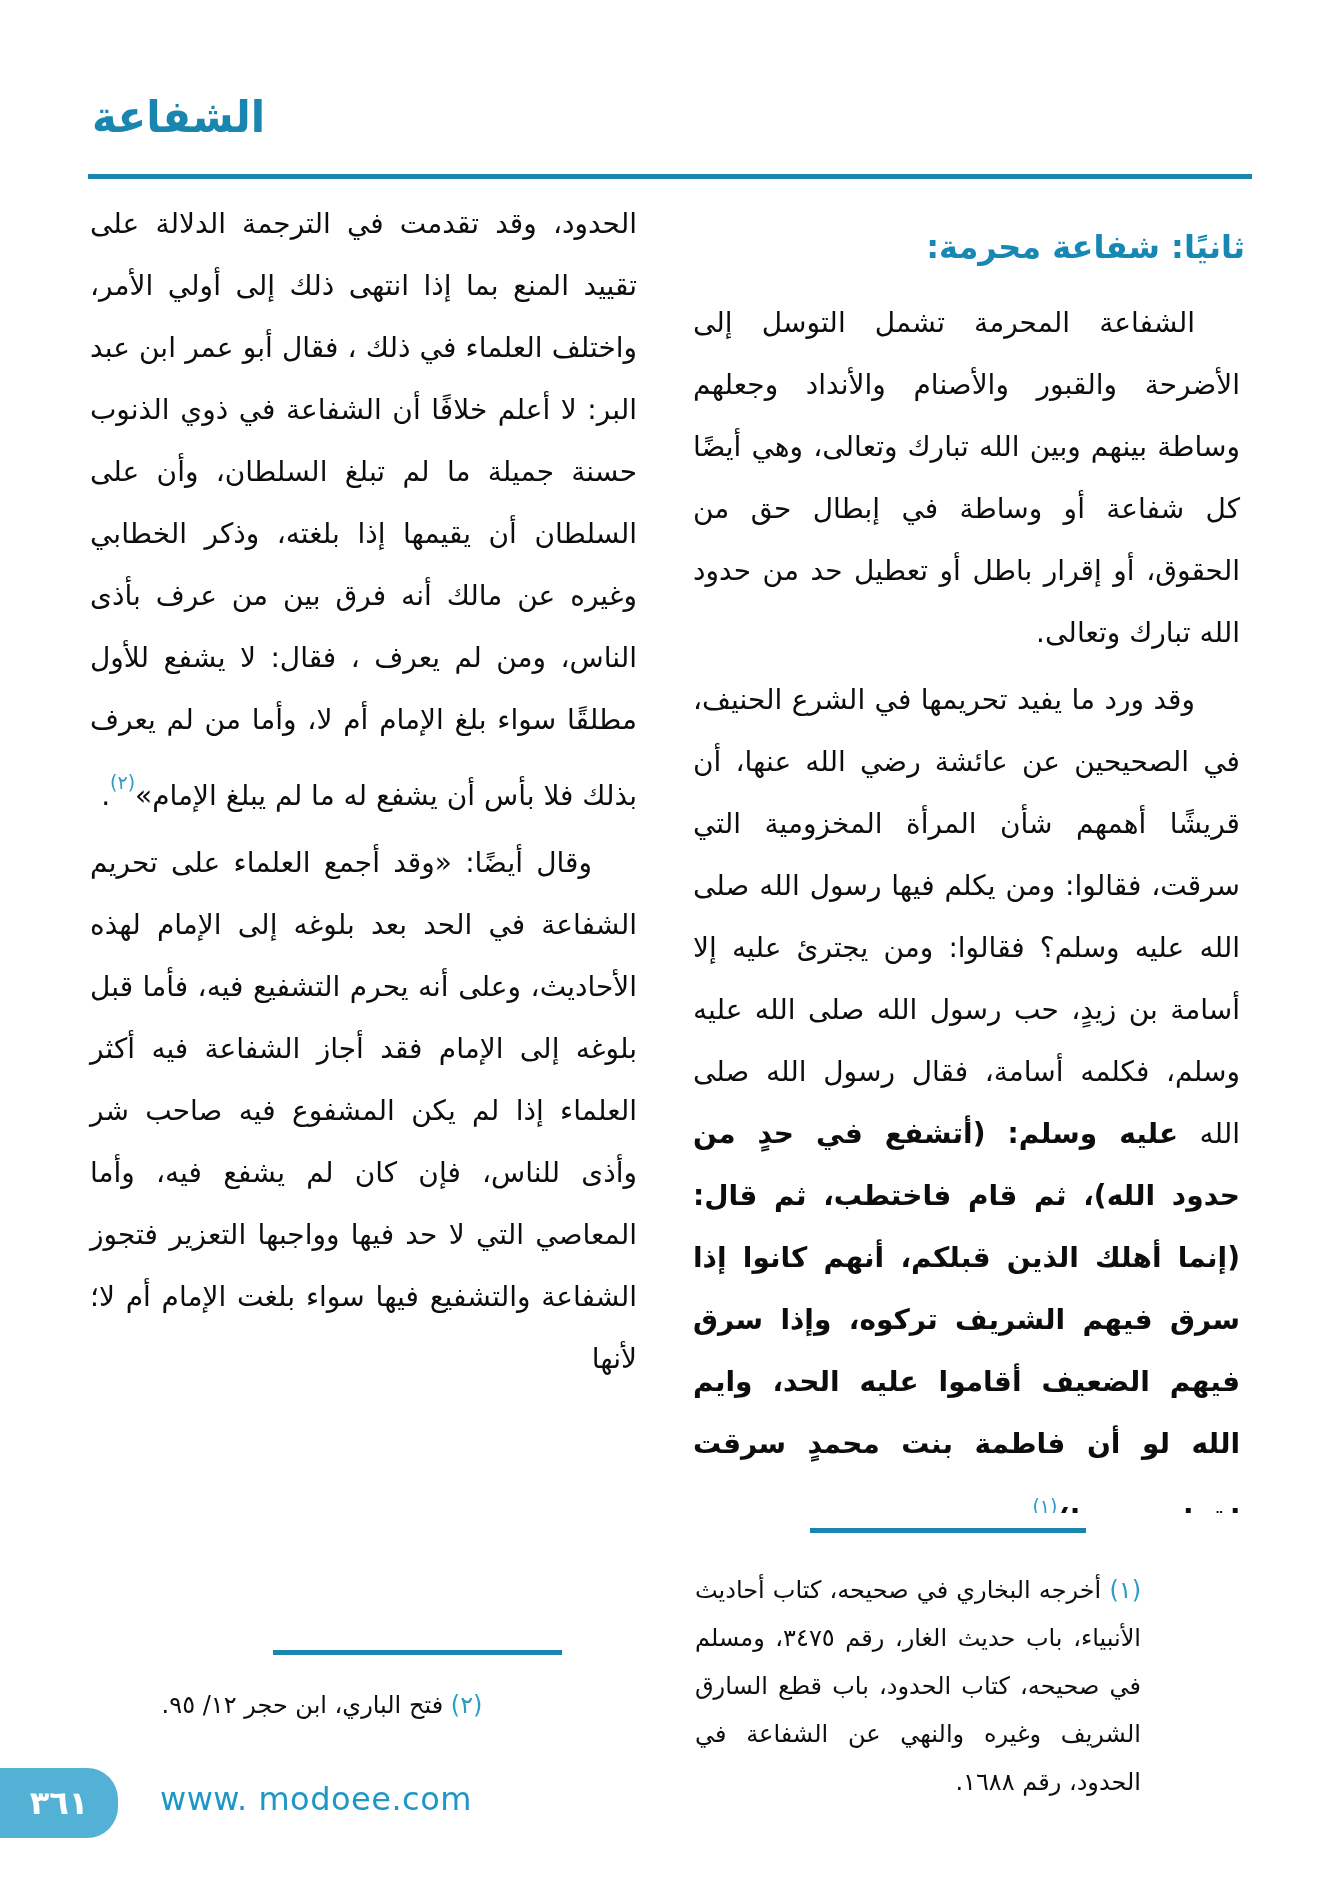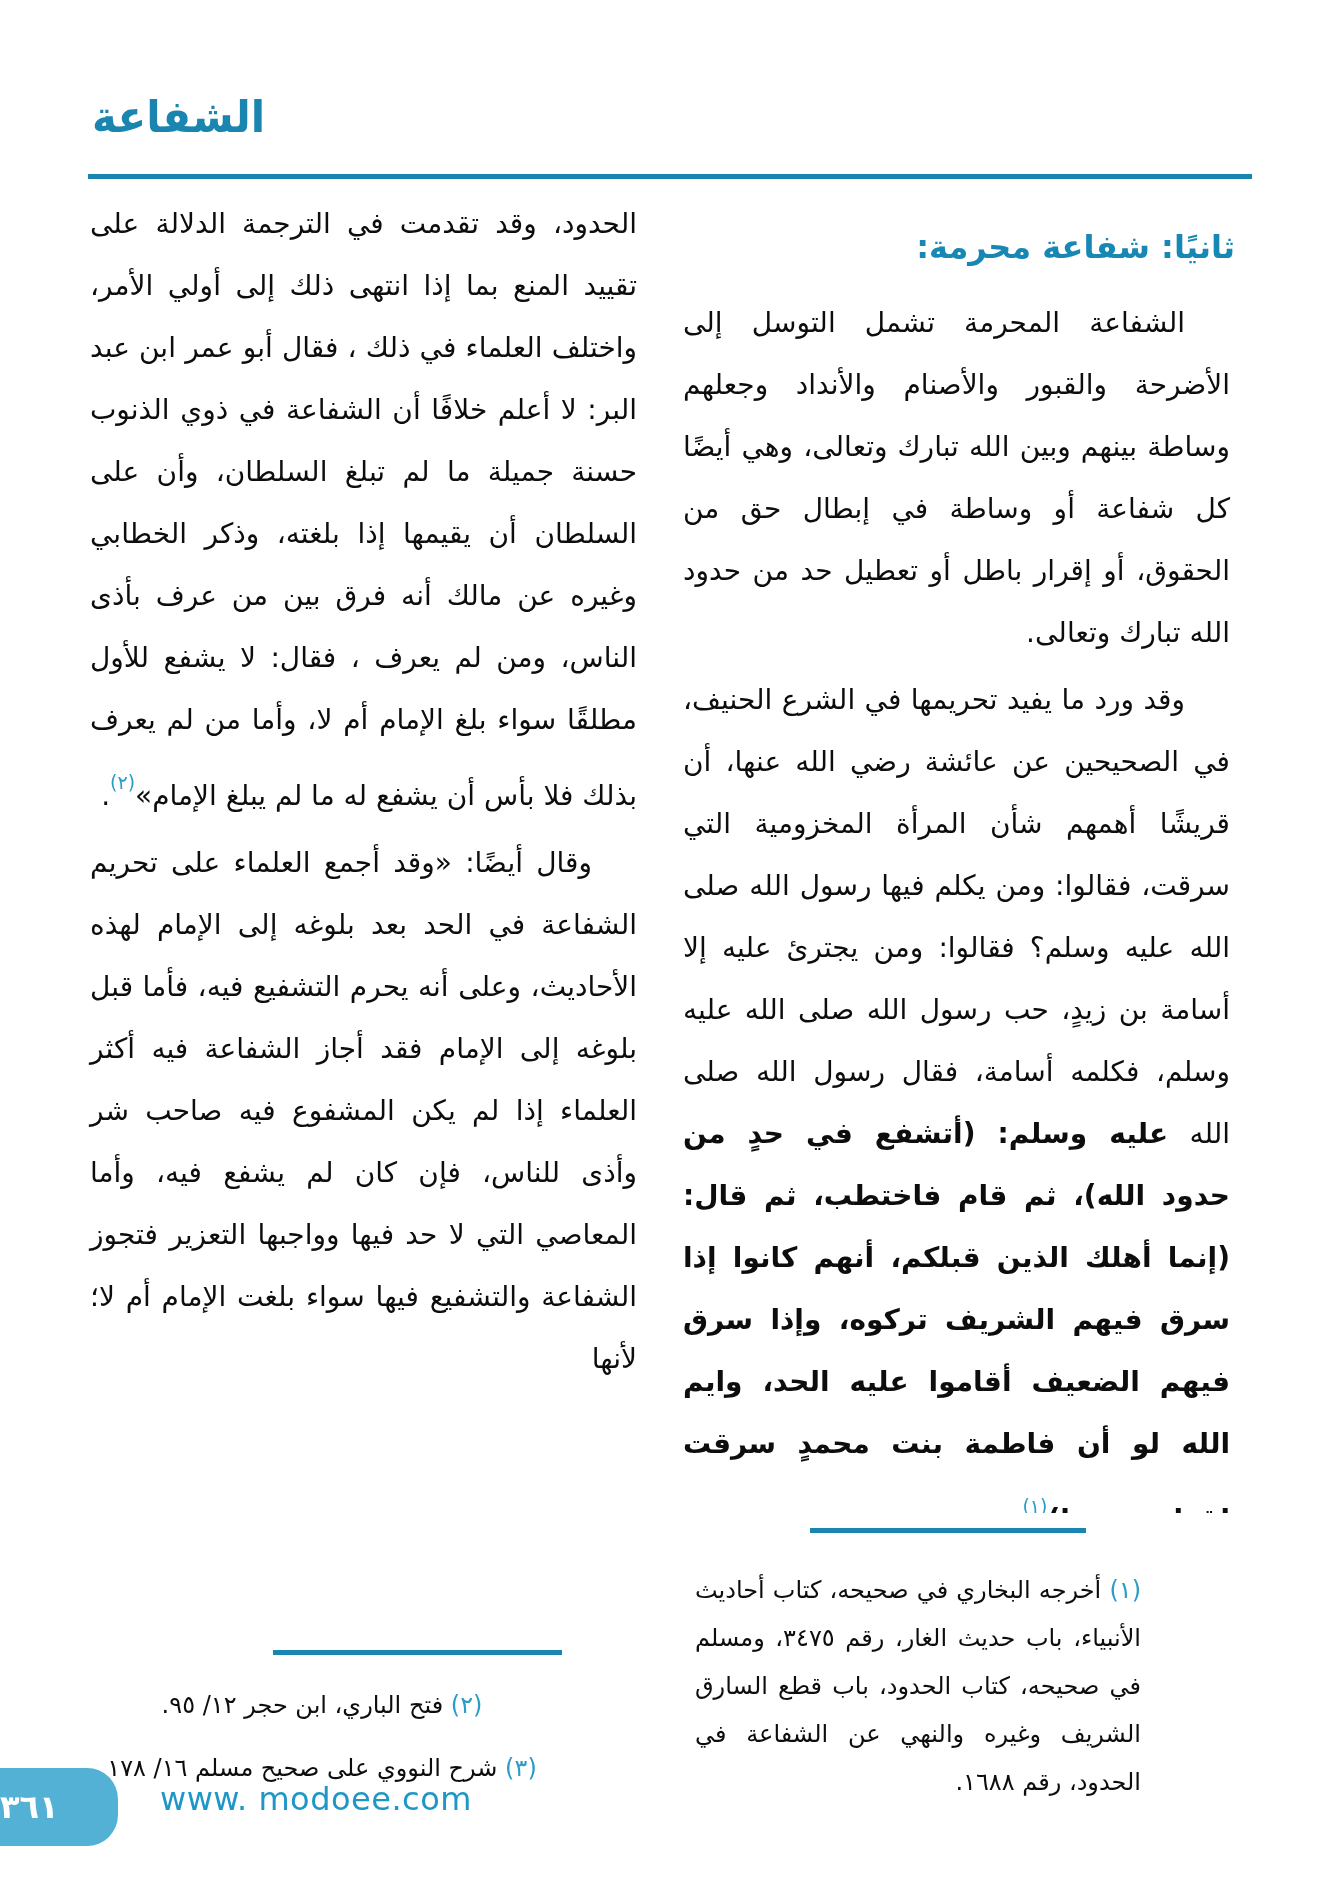--- a/index.html
+++ b/index.html
@@ -17,21 +17,21 @@
   .header-rule{
     position:absolute;top:174px;left:88px;width:1164px;height:5px;
     background:#1a86b0;
   }
   
   .col{
     position:absolute;width:557px;
     font-size:28px;line-height:62px;text-align:justify;
     text-justify:inter-word;overflow:hidden;
   }
-  .col-right{top:218px;right:104px;height:1295px;}
+  .col-right{top:218px;right:94px;height:1295px;}
   .col-left{top:188px;left:85px;height:1450px;}
   .section-heading{
     color:#1787b4;font-weight:bold;font-size:32px;line-height:58px;
     margin:0 0 16px 0;text-align:right;
   }
   .para{margin:5px;}
   .indent{text-indent:45px;}
   .bold{font-weight:bold;}
   .fn-ref{
     color:#2a9cc7;font-size:19px;font-weight:normal;
@@ -46,23 +46,23 @@
     font-size:24px;line-height:48px;text-align:justify;
   }
   .footnote-block-left{
     position:absolute;top:1666px;right:777px;width:480px;
     font-size:24px;line-height:47px;text-align:center;white-space:nowrap;
   }
   .fn-num{color:#2a9cc7;}
   .fn-line{margin:16px;}
   
   .page-number-badge{
-    position:absolute;left:0;top:1768px;width:118px;height:78px;
+    position:absolute;left:0;top:1768px;width:118px;height:70px;
     background:#54b1d6;border-radius:0 31px 31px 0;
-    display:flex;align-items:center;justify-content:flex-end;
+    display:flex;align-items:center;justify-content:center;
   }
   .page-number{color:#ffffff;font-size:32px;font-weight:bold;}
   .website-link{
     position:absolute;left:160px;top:1780px;direction:ltr;
     font-size:32px;color:#1e96c6;letter-spacing:0.5px;
   }
 </style>
 </head>
 <body>
 
@@ -82,19 +82,18 @@
 </div>
 
 <div class="col col-left">
   <p class="para"><span>الحدود، وقد تقدمت في الترجمة الدلالة على تقييد المنع بما إذا انتهى ذلك إلى أولي الأمر، واختلف العلماء في ذلك ، فقال أبو عمر ابن عبد البر: لا أعلم خلافًا أن الشفاعة في ذوي الذنوب حسنة جميلة ما لم تبلغ السلطان، وأن على السلطان أن يقيمها إذا بلغته، وذكر الخطابي وغيره عن مالك أنه فرق بين من عرف بأذى الناس، ومن لم يعرف ، فقال: لا يشفع للأول مطلقًا سواء بلغ الإمام أم لا، وأما من لم يعرف بذلك فلا بأس أن يشفع له ما لم يبلغ الإمام»</span><sup class="fn-ref">(٢)</sup><span>.</span></p>
   <p class="para indent">وقال أيضًا: «وقد أجمع العلماء على تحريم الشفاعة في الحد بعد بلوغه إلى الإمام لهذه الأحاديث، وعلى أنه يحرم التشفيع فيه، فأما قبل بلوغه إلى الإمام فقد أجاز الشفاعة فيه أكثر العلماء إذا لم يكن المشفوع فيه صاحب شر وأذى للناس، فإن كان لم يشفع فيه، وأما المعاصي التي لا حد فيها وواجبها التعزير فتجوز الشفاعة والتشفيع فيها سواء بلغت الإمام أم لا؛ لأنها</p>
 </div>
 
 <div class="fn-sep fn-sep-left"></div>
 <div class="footnote-block-left">
   <p class="fn-line"><span class="fn-num">(٢)</span> <span>فتح الباري، ابن حجر ١٢/ ٩٥.</span></p>
-  <p class="fn-line"><span class="fn-num">(٣)</span> <span>شرح النووي على صحيح مسلم ١٦/ ١٧٨</span></p>
 </div>
 
 <div class="page-number-badge">
   <span class="page-number">٣٦١</span>
 </div>
 <div class="website-link">www. modoee.com</div>
 
 </body></html>

